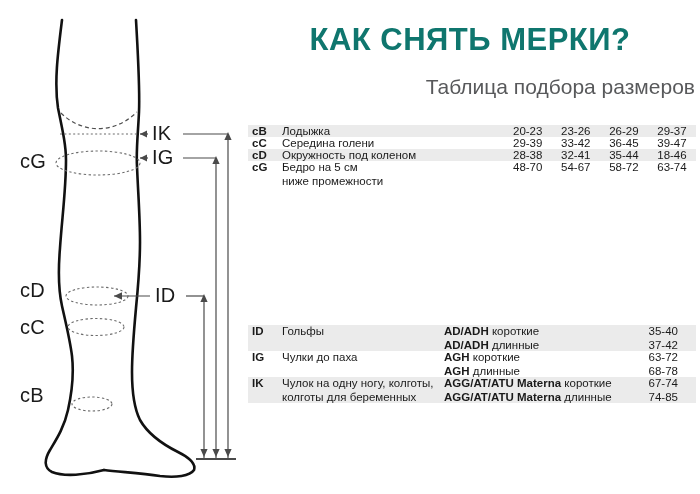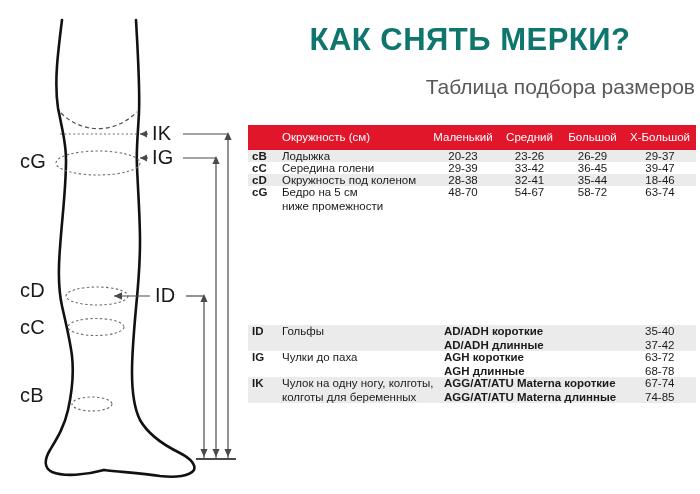--- a/index.html
+++ b/index.html
@@ -77,23 +77,23 @@
   .drow td.c-val{text-align:center;white-space:nowrap;}
 
   .cellpad{padding-top:7px;padding-bottom:7px;}
   .line2{display:block;}
   .line2.sp{margin-top:2px;}
 
   
   #table-len td.c-code{width:26px;font-weight:bold;padding-left:4px;}
   #table-len td.c-name{padding-left:4px;width:162px;}
   #table-len td.c-prod{padding-left:0px;text-align:left;white-space:nowrap;}
-  #table-len td.c-num{text-align:center;padding-right:18px;white-space:nowrap;margin-top:32px;}
+  #table-len td.c-num{text-align:right;padding-right:18px;white-space:nowrap;margin-top:32px;}
   .code{font-weight:bold;}
-  .mod{font-weight:bold;}
+  .mod{font-weight:normal;}
 </style>
 </head>
 <body>
 
 <div id="root">
 
   <div class="diagram">
 
     <svg width="245" height="494" viewBox="0 0 245 494">
       <g fill="none" stroke="#111111" stroke-width="2.6" stroke-linecap="round" stroke-linejoin="round">
@@ -177,28 +177,20 @@
     <span class="dlabel" style="left:155px;top:284px;">ID</span>
   </div>
 
   <div class="panel">
 
     <div class="title">КАК СНЯТЬ МЕРКИ?</div>
     <div class="subtitle">Таблица подбора размеров</div>
 
     <table class="tbl" id="table-circ">
       <tbody>
-          <tr class="hdr-row">
-        <td class="c-code"></td>
-        <td class="c-name">Окружность (см)</td>
-        <td class="c-val" style="width:70px;">Маленький</td>
-        <td class="c-val" style="width:63px;">Средний</td>
-        <td class="c-val" style="width:63px;">Большой</td>
-        <td class="c-val" style="width:72px;">Х-Большой</td>
-      </tr>
 
       <tr class="drow band">
         <td class="c-code cellpad">cB</td>
         <td class="c-name cellpad">Лодыжка</td>
         <td class="c-val cellpad">20-23</td>
         <td class="c-val cellpad">23-26</td>
         <td class="c-val cellpad">26-29</td>
         <td class="c-val cellpad">29-37</td>
       </tr>
 

